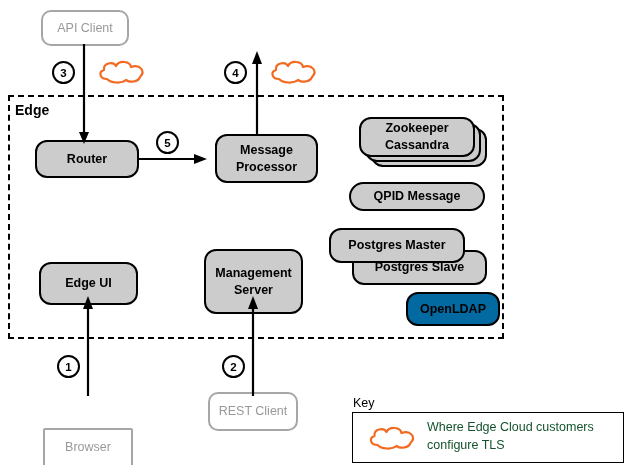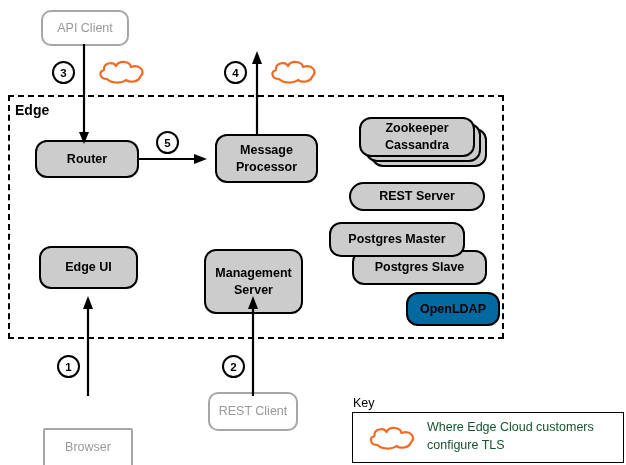--- a/index.html
+++ b/index.html
@@ -156,43 +156,43 @@
 
   <svg class="connector" style="left:139px; top:150px; width:68px; height:18px;" viewBox="0 0 68 18">
     <line x1="0" y1="9" x2="58" y2="9" stroke="#000000" stroke-width="2.2"></line>
     <polygon points="68,9 55,4 55,14" fill="#000000"></polygon>
   </svg>
 
   <div class="badge" style="left:156px; top:131px;">
     <span>5</span>
   </div>
 
-  <div class="node" style="left:39px; top:246px; width:99px; height:43px;">
+  <div class="node" style="left:39px; top:262px; width:99px; height:43px;">
     <span>Edge UI</span>
   </div>
 
   <div class="node" style="left:204px; top:249px; width:99px; height:65px;">
     <span>Management Server</span>
   </div>
 
   <div class="stack-layer" style="left:371px; top:128px; width:116px; height:39px;"></div>
   <div class="stack-layer" style="left:365px; top:123px; width:116px; height:39px;"></div>
   <div class="node" style="left:359px; top:117px; width:116px; height:40px; z-index:3;">
     <span>Zookeeper Cassandra</span>
   </div>
 
   <div class="node pill" style="left:349px; top:182px; width:136px; height:29px; border-radius:15px;">
-    <span>REST Server</span>
+    <span>QPID Message</span>
   </div>
 
   <div class="node" style="left:352px; top:250px; width:135px; height:35px; z-index:2;">
     <span>Postgres Slave</span>
   </div>
 
-  <div class="node" style="left:329px; top:222px; width:136px; height:35px; z-index:3;">
+  <div class="node" style="left:329px; top:228px; width:136px; height:35px; z-index:3;">
     <span>Postgres Master</span>
   </div>
 
   <div class="node light" style="left:392px; top:292px; width:94px; height:34px;">
     <span>OpenLDAP</span>
   </div>
 
   <div class="node ghost" style="left:43px; top:392px; width:90px; height:39px; border-radius:2px;margin-top:36px;">
     <span>Browser</span>
   </div>

